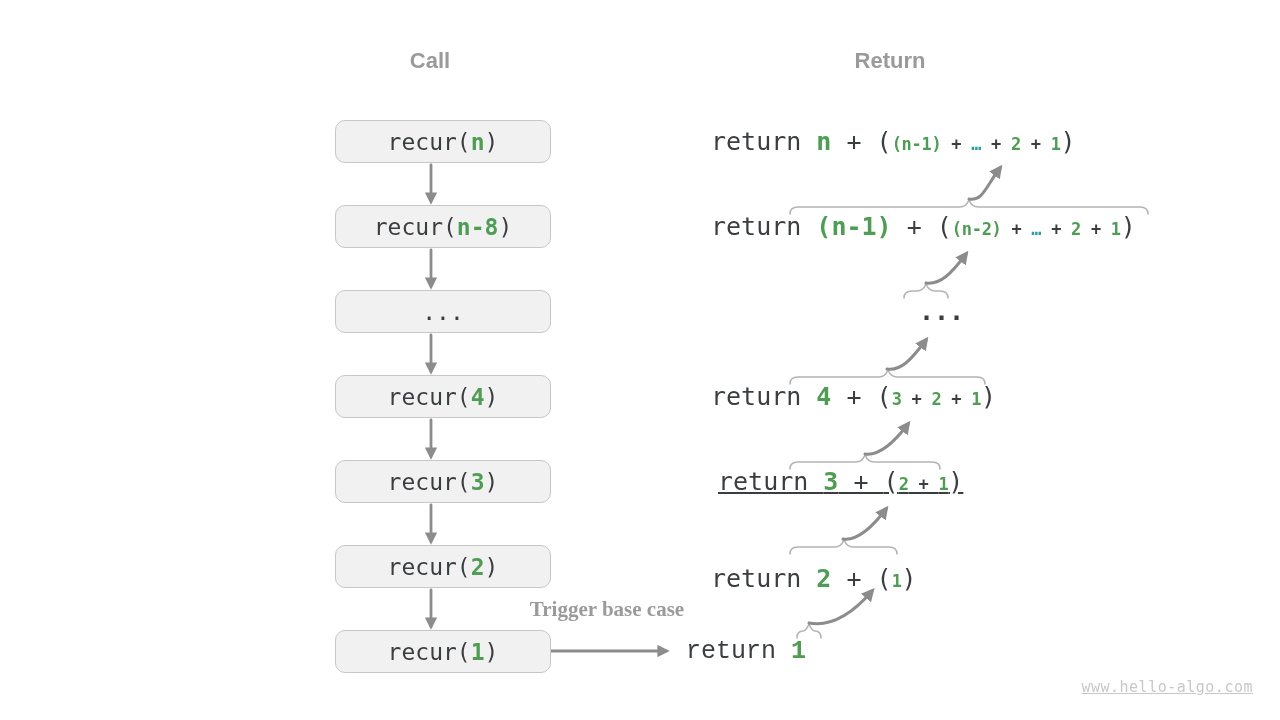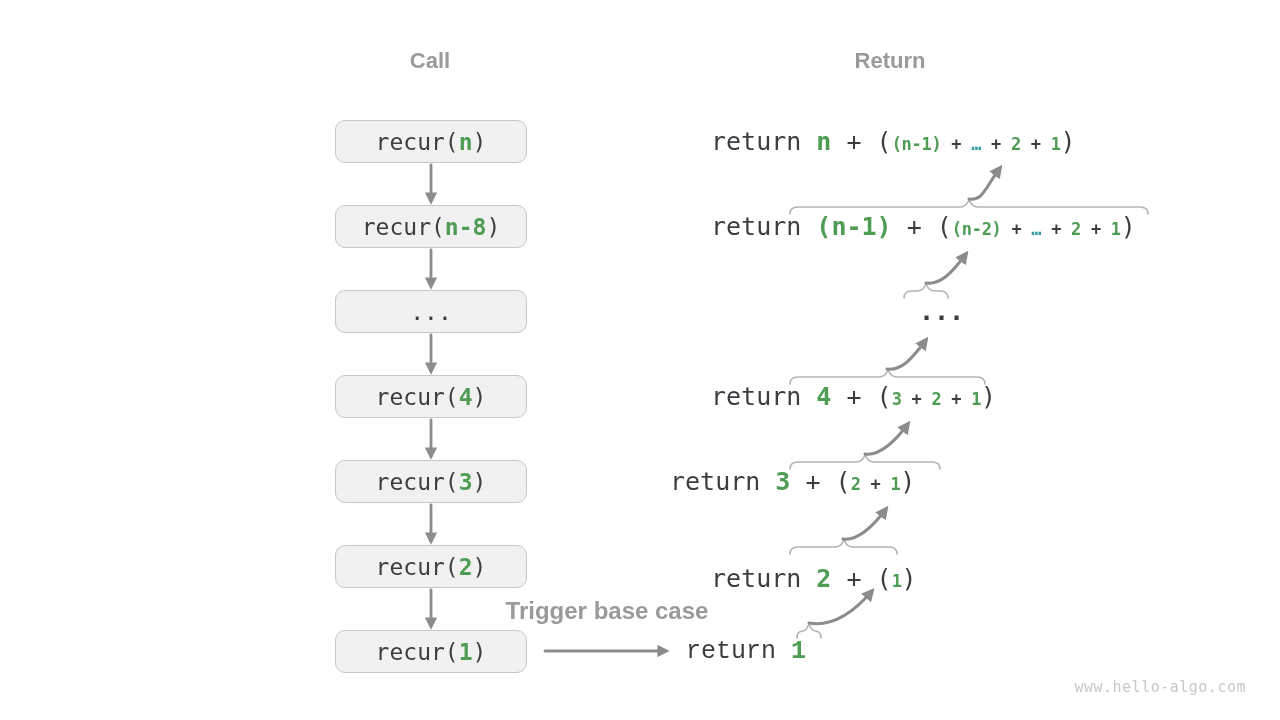--- a/index.html
+++ b/index.html
@@ -6,42 +6,42 @@
   .canvas {
     position:relative; width:1280px; height:720px; background:#ffffff;
     font-family:"DejaVu Sans Mono", monospace; overflow:hidden;
   }
   .hdr {
     position:absolute; transform:translateX(-50%);
     font-family:"Liberation Sans", sans-serif; font-weight:700;
     font-size:22px; color:var(--muted);
   }
   .call-box {
-    position:absolute; left:335px; width:192px; height:43px;
+    position:absolute; left:335px; width:216px; height:43px;
     background:var(--box_bg); border:1.6px solid var(--box_border);
     border-radius:10px; box-sizing:border-box;
     display:flex; align-items:center; justify-content:center;
     font-size:23px; color:var(--code); white-space:pre;
   }
   .return-line {
     position:absolute; height:30px; line-height:30px;
     font-size:25px; color:var(--code); white-space:pre;margin-left:16px;
   }
   .seg { color:var(--code); }
   .seg.c-green { color:var(--green); font-weight:700; }
   .seg.c-teal  { color:var(--teal);  font-weight:700; }
   .seg.small   { font-size:17px; font-weight:700; letter-spacing:-0.3px; }
   .trigger-label {
     position:absolute; transform:translateX(-50%);
-    font-family:Liberation Sans, sans-serif; font-weight:700;
-    font-size:24px; color:var(--muted); white-space:nowrap;
+    font-family:Liberation Serif, serif; font-weight:700;
+    font-size:21px; color:var(--muted); white-space:nowrap;
   }
   .watermark {
-    position:absolute; right:34px; top:678px;
-    font-size:15px; color:var(--watermark); letter-spacing:0.5px;
+    position:absolute; right:27px; top:678px;
+    font-size:15px; color:var(--watermark); letter-spacing:0.5px;text-decoration:underline;
   }
   svg.overlay { position:absolute; left:0; top:0; pointer-events:none; }
   .flow-line  { stroke:var(--arrow); stroke-width:2.8; fill:none; stroke-linecap:round; }
   .swoosh     { stroke:var(--arrow); stroke-width:3;   fill:none; stroke-linecap:round; }
   .brace      { stroke:var(--brace); stroke-width:1.6; fill:none; stroke-linecap:round; }
   marker path { fill:var(--arrow); }
 </style>
 </head>
 <body>
 
@@ -95,21 +95,21 @@
       <div class="call-box" style="top: 460px;"><span class="seg c-code">recur(</span><span class="seg c-green">3</span><span class="seg c-code">)</span></div>
       <div class="call-box" style="top: 545px;"><span class="seg c-code">recur(</span><span class="seg c-green">2</span><span class="seg c-code">)</span></div>
       <div class="call-box" style="top: 630px;"><span class="seg c-code">recur(</span><span class="seg c-green">1</span><span class="seg c-code">)</span></div>
     </div>
 
   <div id="return-column">
       <div class="return-line" style="top: 127px; left: 695px;"><span class="seg c-code">return </span><span class="seg c-green">n</span><span class="seg c-code"> + </span><span class="seg c-code">(</span><span class="seg c-green small">(n-1)</span><span class="seg c-code small"> + </span><span class="seg c-teal small">…</span><span class="seg c-code small"> + </span><span class="seg c-green small">2</span><span class="seg c-code small"> + </span><span class="seg c-green small">1</span><span class="seg c-code">)</span></div>
       <div class="return-line" style="top: 212px; left: 695px;"><span class="seg c-code">return </span><span class="seg c-green">(n-1)</span><span class="seg c-code"> + </span><span class="seg c-code">(</span><span class="seg c-green small">(n-2)</span><span class="seg c-code small"> + </span><span class="seg c-teal small">…</span><span class="seg c-code small"> + </span><span class="seg c-green small">2</span><span class="seg c-code small"> + </span><span class="seg c-green small">1</span><span class="seg c-code">)</span></div>
       <div class="return-line" style="top: 297px; left: 903px; font-weight: 700;"><span class="seg c-code">...</span></div>
       <div class="return-line" style="top: 382px; left: 695px;"><span class="seg c-code">return </span><span class="seg c-green">4</span><span class="seg c-code"> + </span><span class="seg c-code">(</span><span class="seg c-green small">3</span><span class="seg c-code small"> + </span><span class="seg c-green small">2</span><span class="seg c-code small"> + </span><span class="seg c-green small">1</span><span class="seg c-code">)</span></div>
-      <div class="return-line" style="top: 467px; left: 654px;"><span class="seg c-code">return </span><span class="seg c-green">3</span><span class="seg c-code"> + </span><span class="seg c-code">(</span><span class="seg c-green small">2</span><span class="seg c-code small"> + </span><span class="seg c-green small">1</span><span class="seg c-code">)</span></div>
+      <div class="return-line" style="top: 467px; left: 702px; text-decoration: underline;"><span class="seg c-code">return </span><span class="seg c-green">3</span><span class="seg c-code"> + </span><span class="seg c-code">(</span><span class="seg c-green small">2</span><span class="seg c-code small"> + </span><span class="seg c-green small">1</span><span class="seg c-code">)</span></div>
       <div class="return-line" style="top: 564px; left: 695px;"><span class="seg c-code">return </span><span class="seg c-green">2</span><span class="seg c-code"> + </span><span class="seg c-code">(</span><span class="seg c-green small">1</span><span class="seg c-code">)</span></div>
       <div class="return-line" style="top: 637px; left: 670px; font-family: Liberation Mono, monospace;"><span class="seg c-code">return </span><span class="seg c-green">1</span></div>
     </div>
 
   <div class="trigger-label" style="left:607px; top:597px;">Trigger base case</div>
 
   <div class="watermark">www.hello-algo.com</div>
 
 </div>
 

